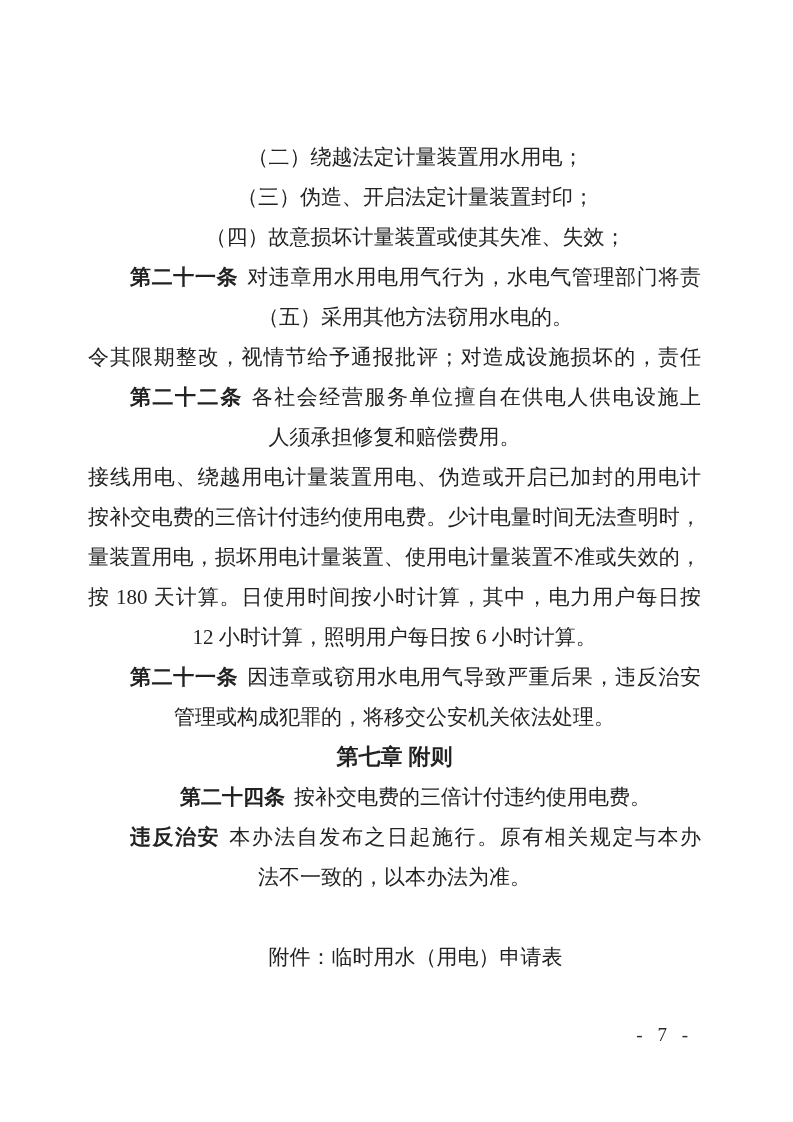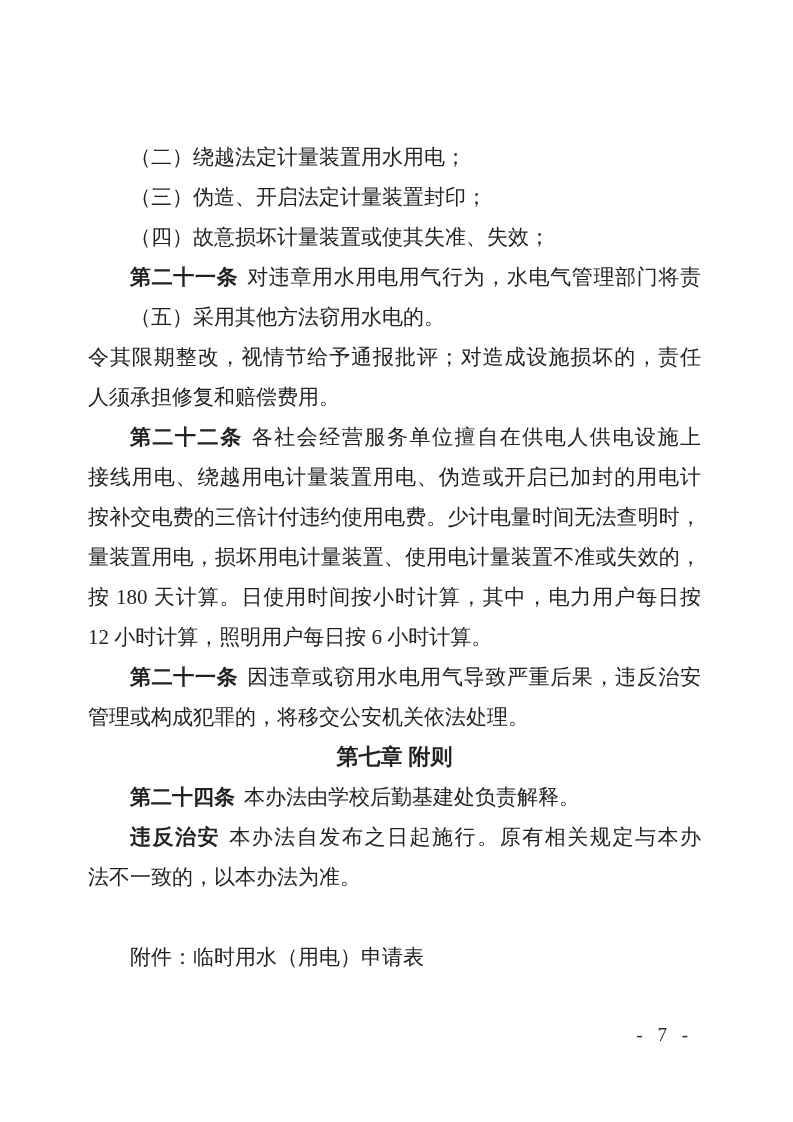--- a/index.html
+++ b/index.html
@@ -20,21 +20,21 @@
     position: absolute;
     left: 88px;
     top: 137px;
     width: 613px;
   }
   .line {
     font-size: 21px;
     line-height: 40px;
     height: 40px;
     white-space: nowrap;
-    text-align: left;
+    text-align: center;
   }
   .indent {
     text-indent: 2em;
   }
   .justify {
     white-space: normal;
     text-align: justify;
     text-align-last: justify;
     text-justify: inter-character;
   }
@@ -72,40 +72,40 @@
 
     <div class="line indent">（二）绕越法定计量装置用水用电；</div>
     <div class="line indent">（三）伪造、开启法定计量装置封印；</div>
     <div class="line indent">（四）故意损坏计量装置或使其失准、失效；</div>
     <div class="line indent justify">
       <span class="art">第二十一条</span><span>对违章用水用电用气行为，水电气管理部门将责</span>
     </div>
 
     <div class="line indent">（五）采用其他方法窃用水电的。</div>
     <div class="line justify">令其限期整改，视情节给予通报批评；对造成设施损坏的，责任</div>
-    <div class="line">人须承担修复和赔偿费用。</div>
-
     <div class="line indent justify">
       <span class="art">第二十二条</span><span>各社会经营服务单位擅自在供电人供电设施上</span>
     </div>
+
+    <div class="line">人须承担修复和赔偿费用。</div>
     <div class="line justify">接线用电、绕越用电计量装置用电、伪造或开启已加封的用电计</div>
     <div class="line justify">按补交电费的三倍计付违约使用电费。少计电量时间无法查明时，</div>
     <div class="line justify">量装置用电，损坏用电计量装置、使用电计量装置不准或失效的，</div>
     <div class="line justify">按 180 天计算。日使用时间按小时计算，其中，电力用户每日按</div>
     <div class="line">12 小时计算，照明用户每日按 6 小时计算。</div>
 
     <div class="line indent justify">
       <span class="art">第二十一条</span><span>因违章或窃用水电用气导致严重后果，违反治安</span>
     </div>
     <div class="line">管理或构成犯罪的，将移交公安机关依法处理。</div>
 
     <div class="heading">第七章 附则</div>
 
     <div class="line indent">
-      <span class="art">第二十四条</span><span>本办法由学校后勤基建处负责解释。</span>
+      <span class="art">第二十四条</span><span>按补交电费的三倍计付违约使用电费。</span>
     </div>
 
     <div class="line indent justify">
       <span class="art">违反治安</span><span>本办法自发布之日起施行。原有相关规定与本办</span>
     </div>
     <div class="line">法不一致的，以本办法为准。</div>
 
     <div class="spacer"></div>
 
     <div class="line indent">附件：临时用水（用电）申请表</div>

